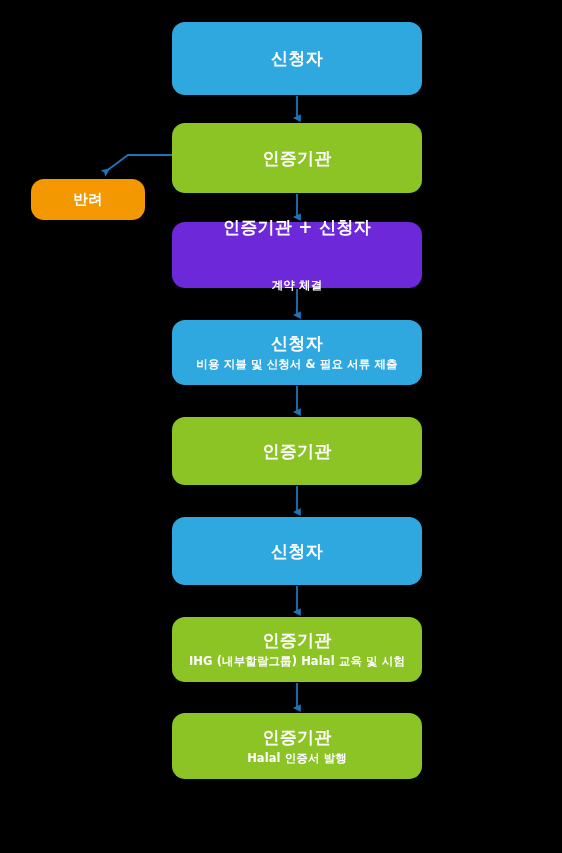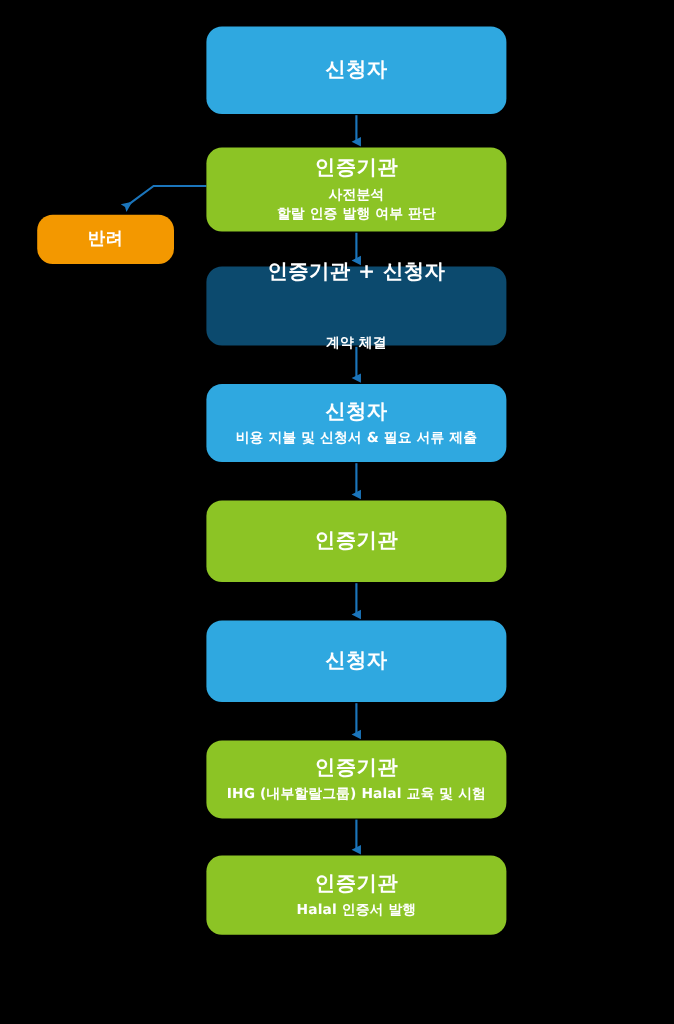--- a/index.html
+++ b/index.html
@@ -102,28 +102,27 @@
       <path d="M160,155 L116,155 L93,172" marker-end="url(#ah2)"></path>
     </g>
   </svg>
 
   <div class="node" style="left: 160px; top: 22px; width: 250px; height: 73px; background: rgb(47, 168, 224);">
     <div class="node-title">신청자</div>
   </div>
 
   <div class="node" style="left: 160px; top: 123px; width: 250px; height: 70px; background: rgb(140, 196, 37);">
     <div class="node-title">인증기관</div>
-    <div class="node-sub">사전분석<br>할랄 인증 발행 여부 판단</div>
   </div>
 
   <div class="node single" style="left: 19px; top: 179px; width: 114px; height: 41px; background: rgb(243, 152, 0);">
     <div class="node-title">반려</div>
   </div>
 
-  <div class="node" style="left: 160px; top: 222px; width: 250px; height: 66px; background: #0c4a6e; gap: 36px;">
+  <div class="node" style="left: 160px; top: 222px; width: 250px; height: 66px; background: #6d28d9; gap: 36px;">
     <div class="node-title">인증기관 + 신청자</div>
     <div class="node-sub">계약 체결</div>
   </div>
 
   <div class="node tight" style="left: 160px; top: 320px; width: 250px; height: 65px; background: rgb(47, 168, 224);">
     <div class="node-title">신청자</div>
     <div class="node-sub">비용 지불 및 신청서 &amp; 필요 서류 제출</div>
   </div>
 
   <div class="node tight" style="left: 160px; top: 417px; width: 250px; height: 68px; background: rgb(140, 196, 37);">

